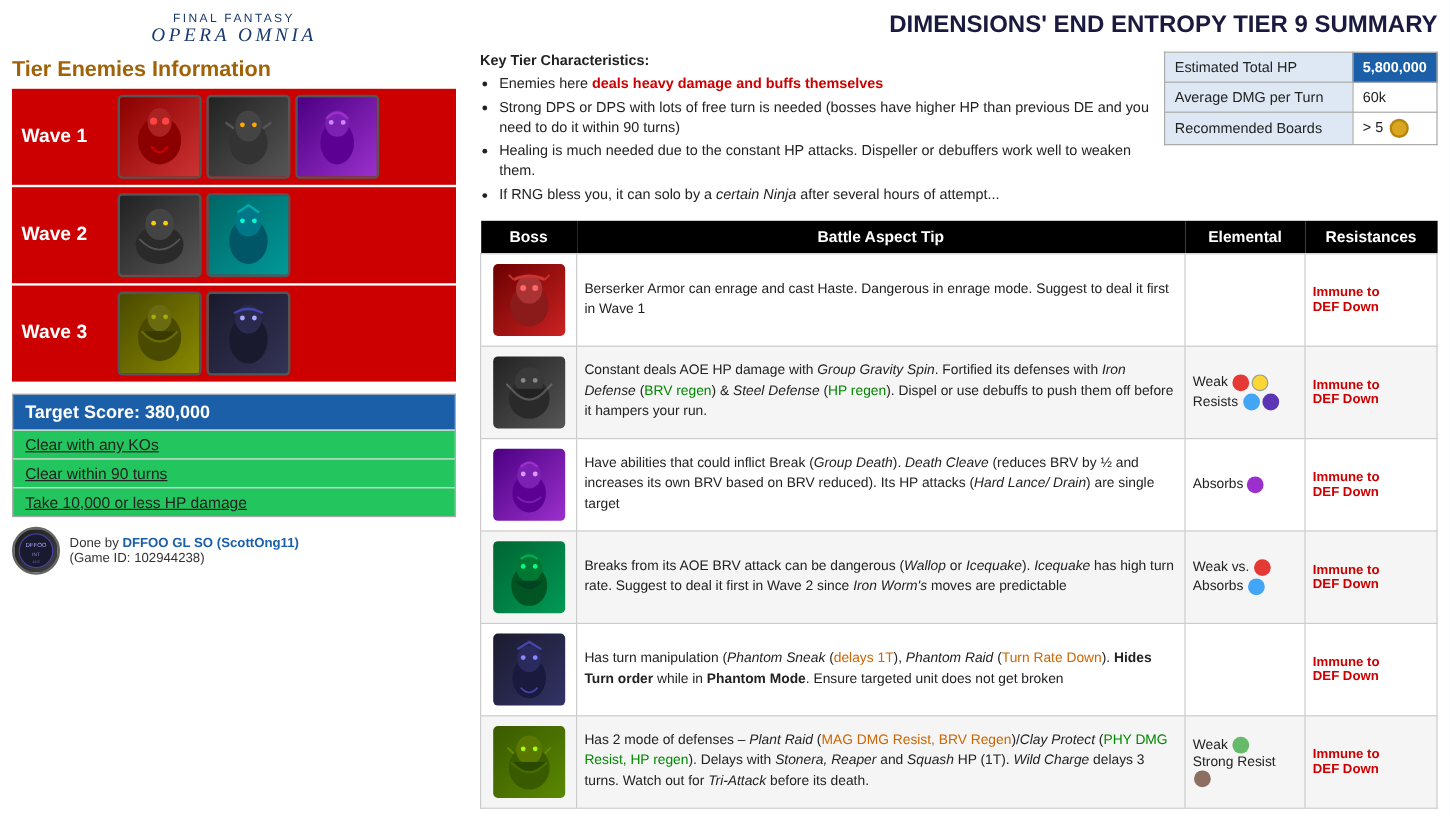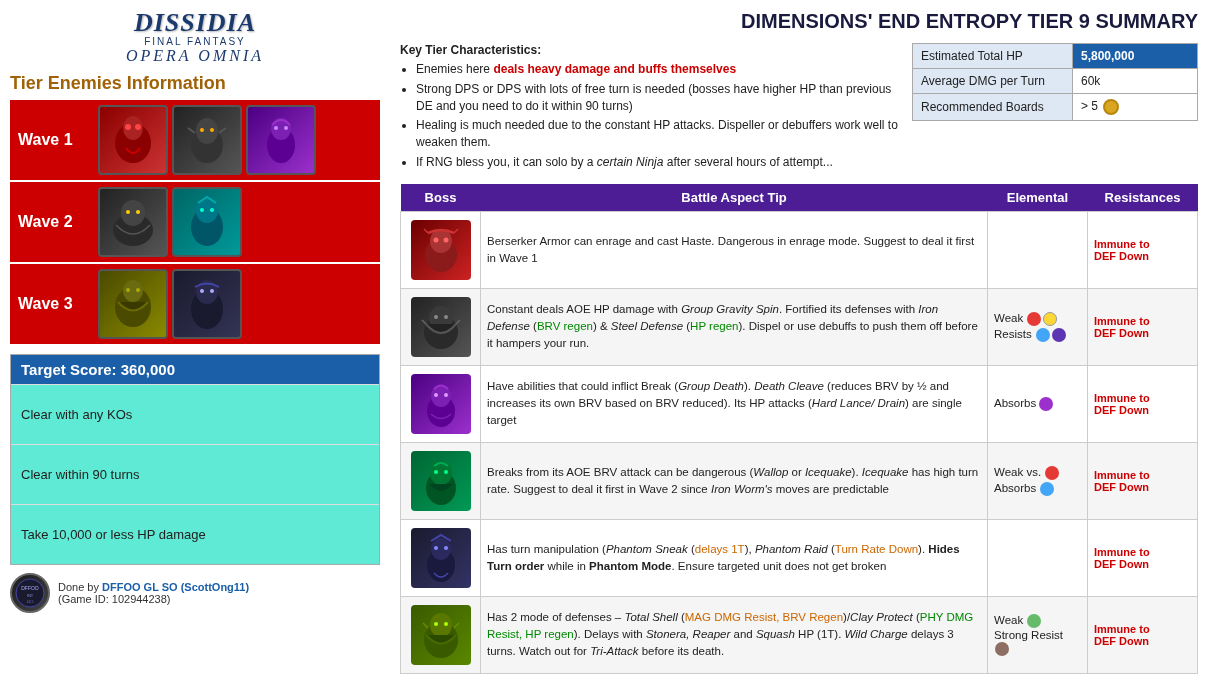--- a/index.html
+++ b/index.html
@@ -105,24 +105,25 @@
       border: 1px solid #aaa;
     }
     .target-score-header {
       background: #1a5fa8;
       color: white;
       font-weight: bold;
       font-size: 15px;
       padding: 6px 10px;
     }
     .target-score-item {
-      padding: 22px 10px;
+      padding: 4px 10px;
       border-top: 1px solid #ddd;
       font-size: 13px;
-      background: #5eead4;
+      background: #22c55e;
+      text-decoration: underline;
     }
 
     
     .footer-area {
       display: flex;
       align-items: center;
       margin-top: 8px;
       gap: 8px;
     }
     .footer-icon {
@@ -178,21 +179,21 @@
       padding-left: 16px;
     }
     .key-char-list li {
       margin-bottom: 3px;
       line-height: 1.4;
     }
     .highlight-red { color: #cc0000; font-weight: bold; }
 
     
     .stats-table {
-      width: 286px;
+      width: 228px;
       flex-shrink: 0;
       border-collapse: collapse;
       font-size: 12px;
       align-self: flex-start;
     }
     .stats-table td {
       padding: 5px 8px;
       border: 1px solid #aaa;
     }
     .stats-table .stat-label {
@@ -223,21 +224,21 @@
       margin-left: 2px;
     }
 
     
     .boss-table {
       width: 100%;
       border-collapse: collapse;
       font-size: 11.5px;
     }
     .boss-table th {
-      background: #4c1d95;
+      background: #000000;
       color: white;
       padding: 6px 8px;
       text-align: center;
       font-size: 13px;
     }
     .boss-table th.boss-col { width: 80px; }
     .boss-table th.aspect-col { }
     .boss-table th.elem-col { width: 100px; }
     .boss-table th.resist-col { width: 110px; }
     .boss-table td {
@@ -288,21 +289,20 @@
     .text-green { color: #008800; }
   </style>
 </head>
 <body>
 
 <div class="main-container">
 
   <div class="left-panel">
 
     <div class="logo-area">
-      <div class="logo-text-dissidia">DISSIDIA</div>
       <div class="logo-text-ff">FINAL FANTASY</div>
       <div class="logo-text-opera">OPERA OMNIA</div>
     </div>
 
     <div class="tier-enemies-title">Tier Enemies Information</div>
 
     <div class="wave-row">
       <div class="wave-label">Wave 1</div>
       <div class="wave-enemies">
         <div class="enemy-icon enemy-red">
@@ -377,21 +377,21 @@
             <ellipse cx="27" cy="15" rx="11" ry="12" fill="#2a2a4e"></ellipse>
             <circle cx="22" cy="14" r="2" fill="#aaaaff"></circle>
             <circle cx="32" cy="14" r="2" fill="#aaaaff"></circle>
             <path d="M15 10 Q27 3 39 10" stroke="#4444aa" stroke-width="2" fill="none"></path>
           </svg>
         </div>
       </div>
     </div>
 
     <div class="target-score-section">
-      <div class="target-score-header">Target Score: 360,000</div>
+      <div class="target-score-header">Target Score: 380,000</div>
       <div class="target-score-item">Clear with any KOs</div>
       <div class="target-score-item">Clear within 90 turns</div>
       <div class="target-score-item">Take 10,000 or less HP damage</div>
     </div>
 
     <div class="footer-area">
       <div class="footer-icon">
         <svg width="30" height="30" viewBox="0 0 30 30">
           <circle cx="15" cy="15" r="14" fill="#1a1a2e" stroke="#4444aa" stroke-width="1"></circle>
           <text x="15" y="12" text-anchor="middle" font-size="5" fill="#aaaaff">DFFOO</text>
@@ -571,21 +571,21 @@
                 <ellipse cx="25" cy="30" rx="17" ry="18" fill="#3a5a00"></ellipse>
                 <ellipse cx="25" cy="15" rx="11" ry="12" fill="#5a7800"></ellipse>
                 <circle cx="20" cy="14" r="2" fill="#aaff00"></circle>
                 <circle cx="30" cy="14" r="2" fill="#aaff00"></circle>
                 <path d="M10 25 Q25 42 40 25" stroke="#4a6a00" stroke-width="2" fill="#2a4a00"></path>
                 <path d="M12 18 L7 13 M38 18 L43 13" stroke="#6a8a00" stroke-width="1.5"></path>
               </svg>
             </div>
           </td>
           <td class="aspect-cell">
-            Has 2 mode of defenses – <em>Total Shell</em> (<span class="text-orange">MAG DMG Resist, BRV Regen</span>)/<em>Clay Protect</em> (<span class="text-green">PHY DMG Resist, HP regen</span>). Delays with <em>Stonera, Reaper</em> and <em>Squash</em> HP (1T). <em>Wild Charge</em> delays 3 turns. Watch out for <em>Tri-Attack</em> before its death.
+            Has 2 mode of defenses – <em>Plant Raid</em> (<span class="text-orange">MAG DMG Resist, BRV Regen</span>)/<em>Clay Protect</em> (<span class="text-green">PHY DMG Resist, HP regen</span>). Delays with <em>Stonera, Reaper</em> and <em>Squash</em> HP (1T). <em>Wild Charge</em> delays 3 turns. Watch out for <em>Tri-Attack</em> before its death.
           </td>
           <td>
             <div>Weak <span class="elem-circle wind"></span></div>
             <div>Strong Resist</div>
             <span class="elem-circle earth"></span>
           </td>
           <td><span class="resist-red">Immune to<br>DEF Down</span></td>
         </tr>
       </tbody>
     </table>

